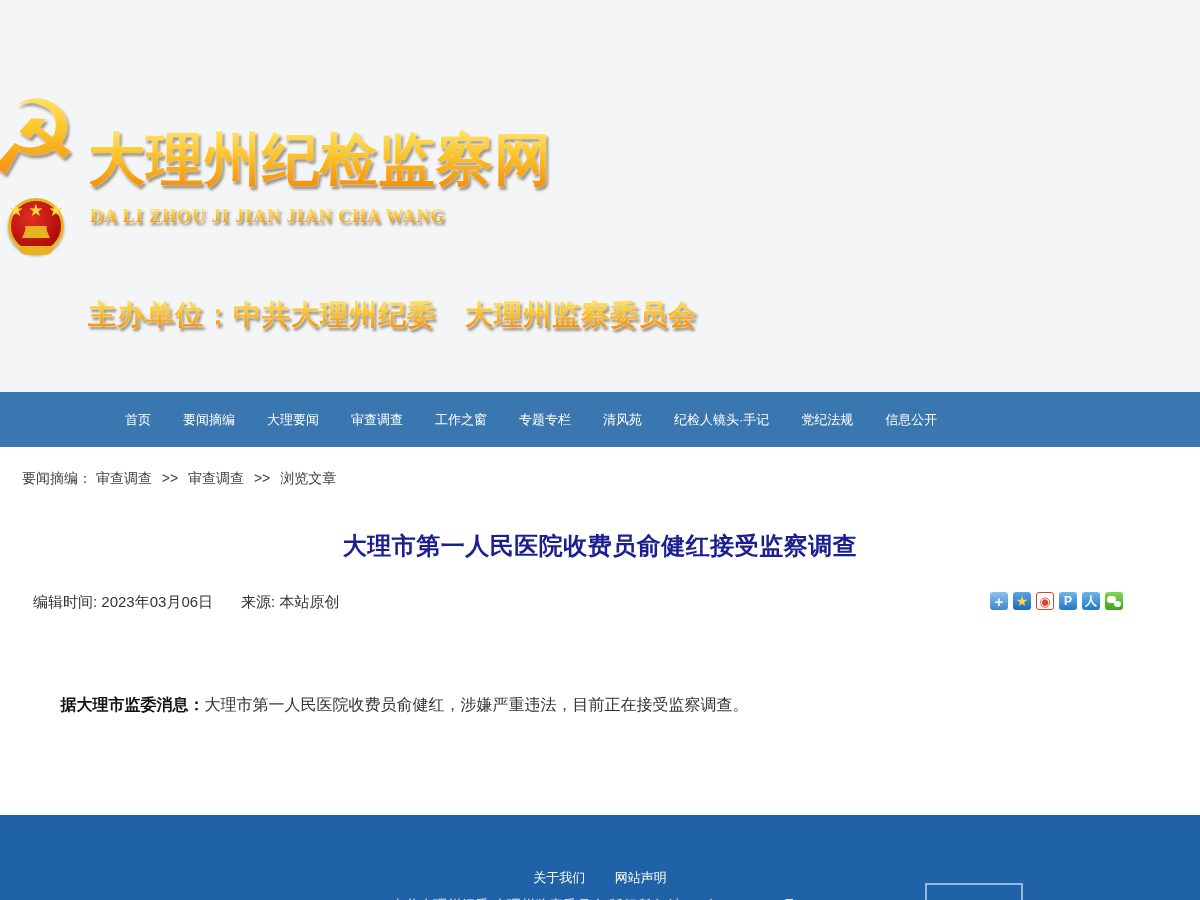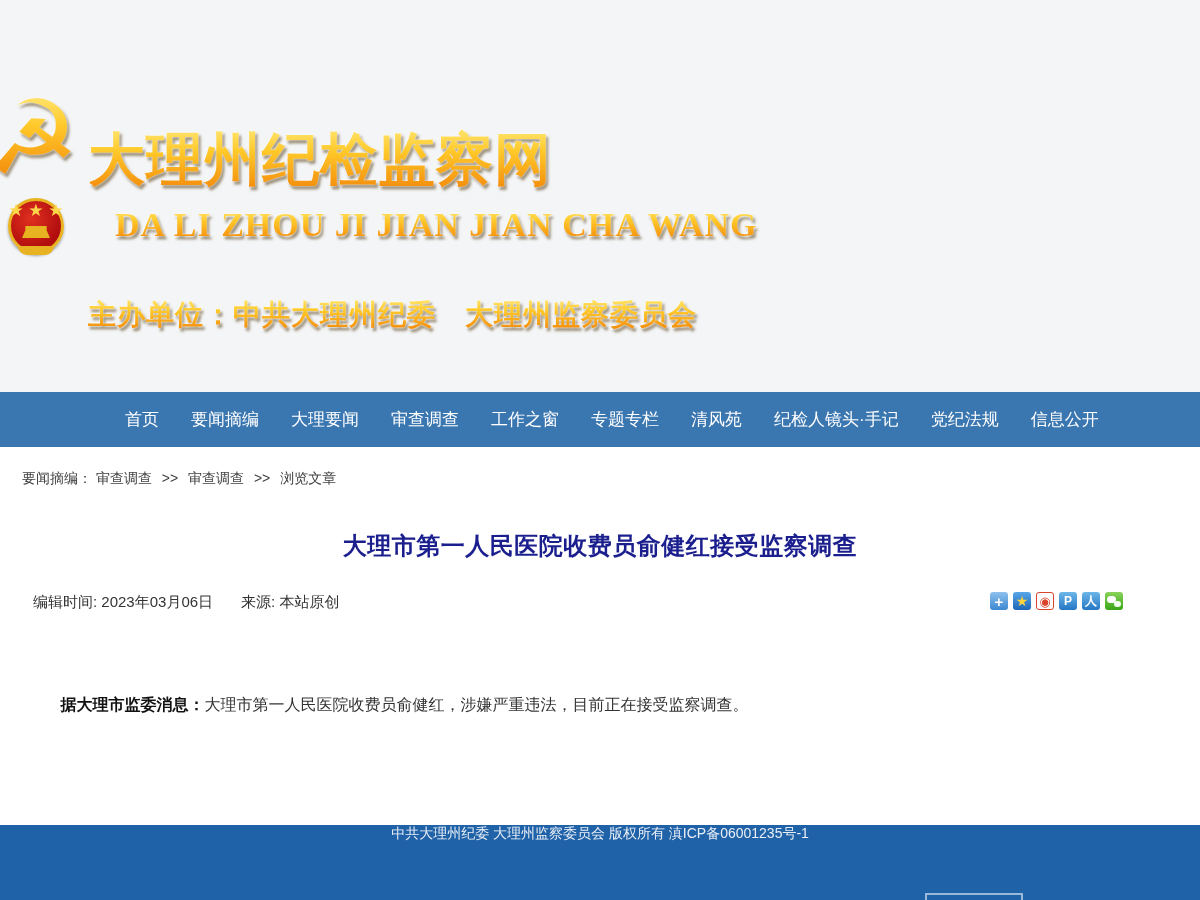--- a/index.html
+++ b/index.html
@@ -21,29 +21,29 @@
     background:radial-gradient(circle at 40% 35%, #e03020 0%, #b00d0d 70%);
     border:3px solid #e8b321; box-shadow:0 2px 3px rgba(0,0,0,.35); }
   .ne-star{ position:absolute; left:0; top:4px; width:56px; text-align:center;
     color:#ffd74a; font-size:17px; line-height:1; }
   .ne-gate{ position:absolute; left:14px; top:28px; width:28px; height:12px;
     background:#e8b321; clip-path:polygon(0 100%,12% 35%,12% 0,88% 0,88% 35%,100% 100%); }
   .ne-ribbon{ position:absolute; left:10px; top:48px; width:36px; height:9px;
     background:#e8b321; border-radius:0 0 10px 10px; }
   .site-title{ position:absolute; left:88px; top:122px; font-size:57px; font-weight:bold;
     letter-spacing:1px; font-family:"Liberation Serif","DejaVu Serif",serif; cursor:pointer; }
-  .site-subtitle{ position:absolute; left:90px; top:206px; font-size:34px; font-weight:bold;
-    letter-spacing:1px; font-family:"Liberation Serif","DejaVu Serif",serif;margin-left:25px; }
+  .site-subtitle{ position:absolute; left:90px; top:206px; font-size:18px; font-weight:bold;
+    letter-spacing:1px; font-family:"Liberation Serif","DejaVu Serif",serif; }
   .site-sponsor{ position:absolute; left:88px; top:296px; font-size:28px; font-weight:bold;
     letter-spacing:1px; font-family:"Liberation Serif","DejaVu Serif",serif; }
 
   
   .nav { width:1200px; height:55px; background:#3a76b0; }
   .nav-inner{ display:flex; align-items:center; height:55px; padding-left:125px; gap:32px; }
-  .nav-item{ color:#fff; font-size:17px; line-height:55px; white-space:nowrap; cursor:pointer; }
+  .nav-item{ color:#fff; font-size:13px; line-height:55px; white-space:nowrap; cursor:pointer; }
 
   
   .main { width:1200px; height:368px; background:#fff; }
   .breadcrumb{ padding:23px 22px 0 22px; font-size:14px; color:#404040; }
   .breadcrumb a{ color:#404040; text-decoration:none; cursor:pointer; }
   .crumb-sep{ margin:0 6px; }
   .article-title{ margin-top:42px; text-align:center; font-size:24px; font-weight:bold;
     color:#1b1f8e; letter-spacing:.5px; }
   .meta-row{ position:relative; margin-top:31px; height:20px; }
   .meta-center{ text-align:left; font-size:15px; color:#333;margin-left:33px; }
@@ -153,17 +153,21 @@
           </span>
       </div>
     </div>
 
     <p class="article-body">
       <strong>据大理市监委消息：</strong><span>大理市第一人民医院收费员俞健红，涉嫌严重违法，目前正在接受监察调查。</span>
     </p>
   </div>
 
   <div class="footer">
+    <div class="footer-links">
+      <a>关于我们</a>
+      <a>网站声明</a>
+    </div>
     <div class="footer-copyright">中共大理州纪委 大理州监察委员会 版权所有 滇ICP备06001235号-1</div>
     <div class="footer-badge"></div>
   </div>
 
 </div>
 
 </body></html>

